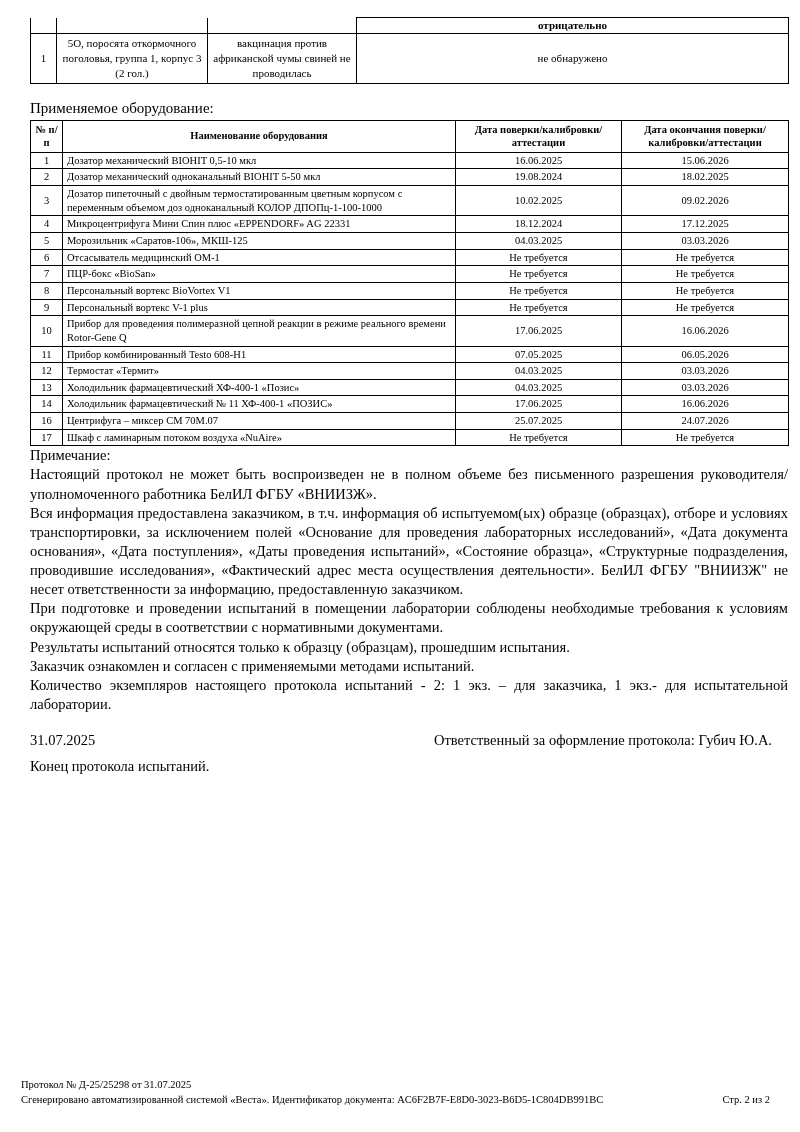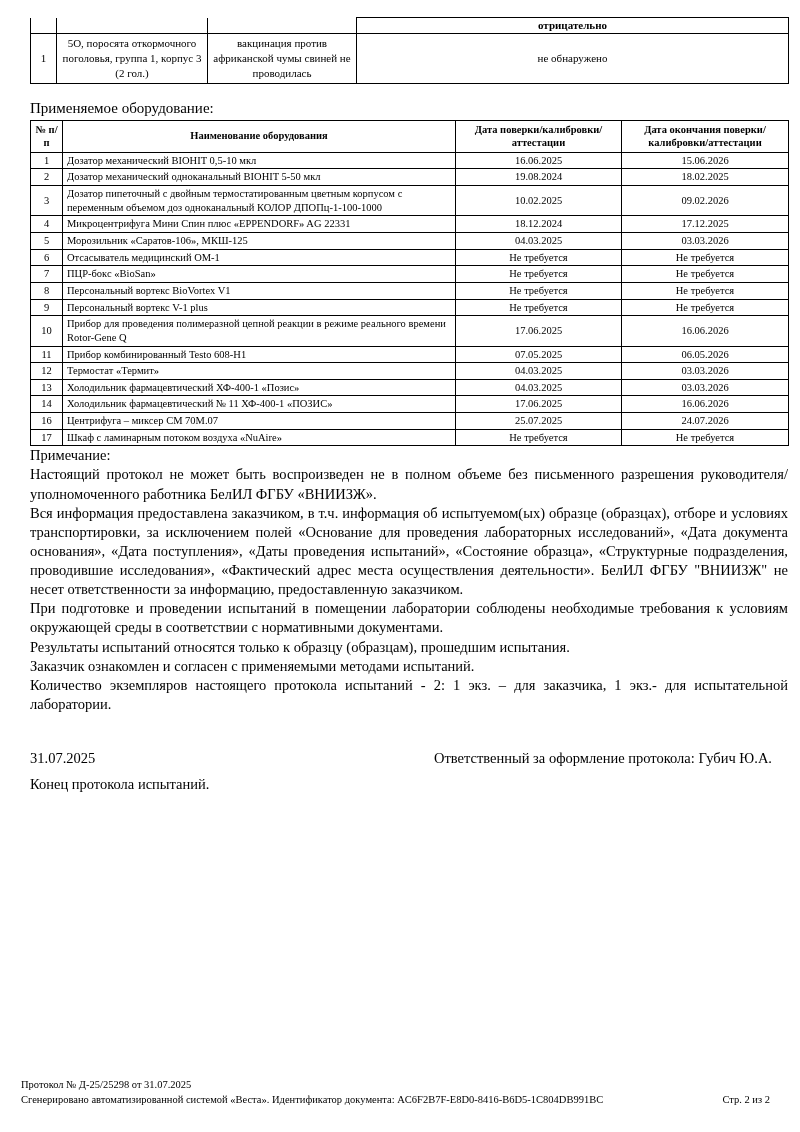--- a/index.html
+++ b/index.html
@@ -26,21 +26,21 @@
   .equip-table th { font-weight:bold; text-align:center; font-size:10.5px; padding:2px 4px; }
   .equip-table td.c-num, .equip-table td.c-date { text-align:center; }
   .equip-table td.c-name { text-align:left; }
 
   
   .notes { width:758px; font-size:14.5px; line-height:1.32; }
   .notes p { text-align:justify; }
   .notes .notes-title { text-align:left; }
 
   
-  .signoff { margin-top:36px; width:742px; display:flex; justify-content:space-between; font-size:14.5px; }
+  .signoff { margin-top:18px; width:742px; display:flex; justify-content:space-between; font-size:14.5px; }
   .end-line { font-size:14.5px; margin-top:9px; }
 
   
   .footer { position:absolute; left:21px; right:30px; bottom:24px; font-size:10.5px; line-height:1.5; }
   .footer-row2 { display:flex; justify-content:space-between; }
 </style>
 </head>
 <body>
 
 <div class="page">
@@ -200,17 +200,17 @@
       <span>31.07.2025</span>
       <span>Ответственный за оформление протокола: Губич Ю.А.</span>
     </div>
     <div class="end-line">Конец протокола испытаний.</div>
 
   </div>
 
   <div class="footer">
     <div>Протокол № Д-25/25298 от 31.07.2025</div>
     <div class="footer-row2">
-      <span>Сгенерировано автоматизированной системой «Веста». Идентификатор документа: AC6F2B7F-E8D0-8416-B6D5-1C804DB991BC</span>
+      <span>Сгенерировано автоматизированной системой «Веста». Идентификатор документа: AC6F2B7F-E8D0-3023-B6D5-1C804DB991BC</span>
       <span>Стр. 2 из 2</span>
     </div>
   </div>
 </div>
 
 </body></html>

